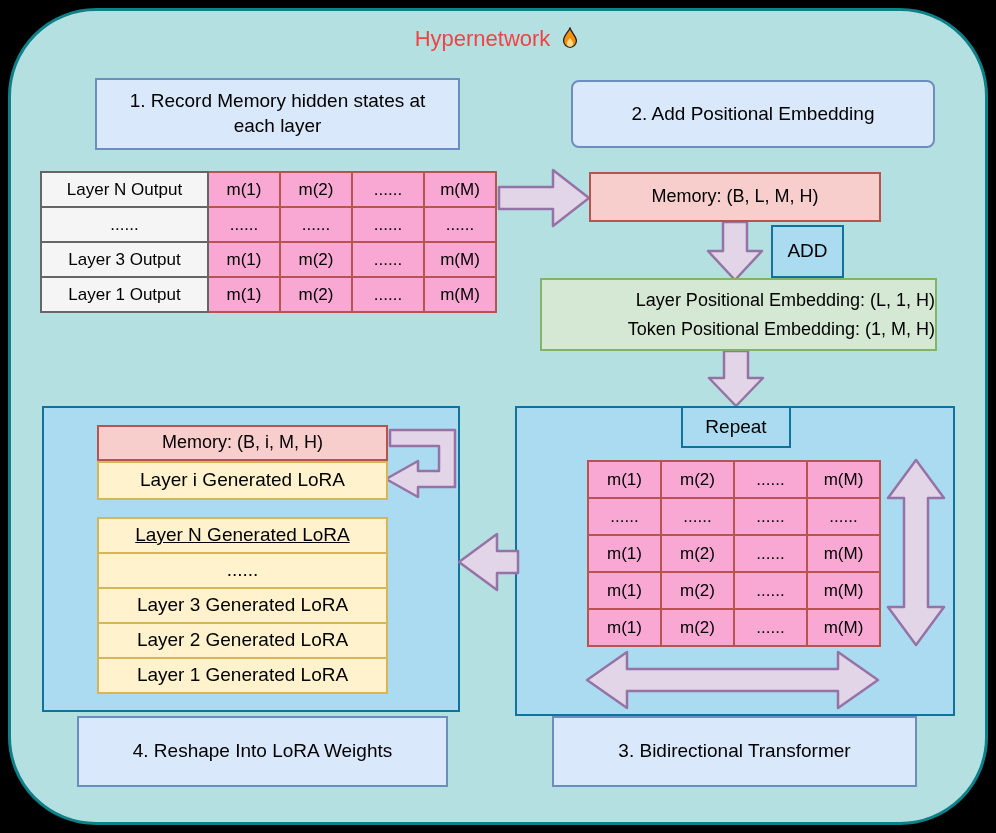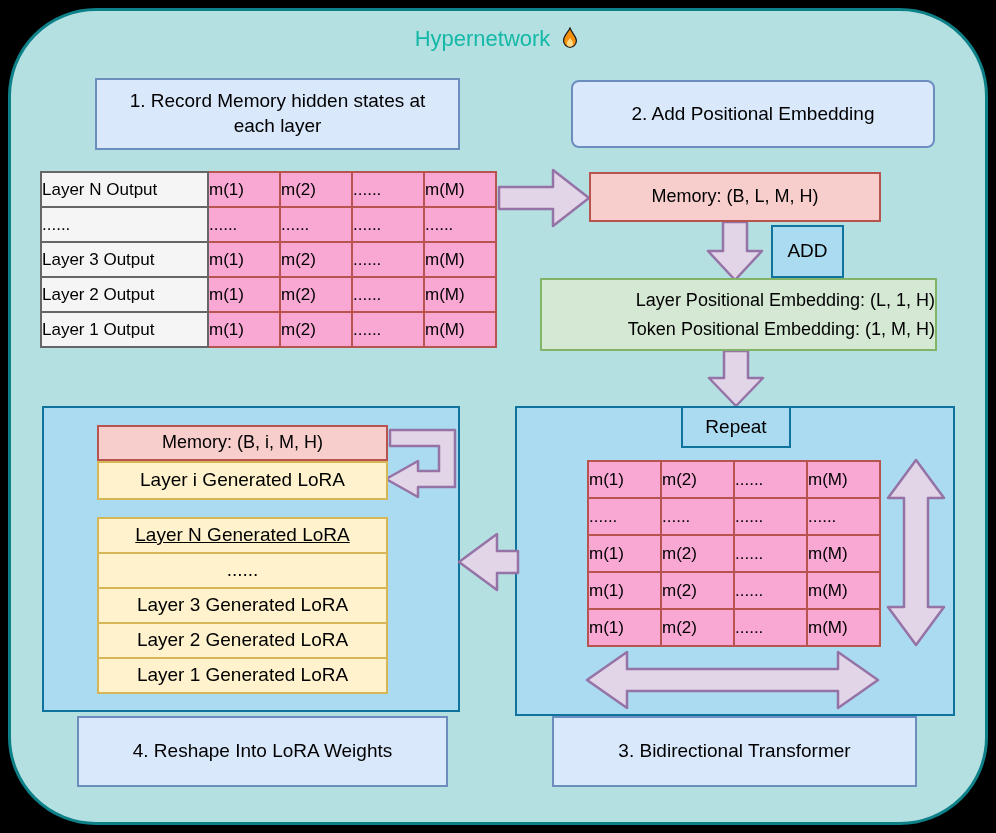--- a/index.html
+++ b/index.html
@@ -8,33 +8,33 @@
   .canvas { position:relative; width:996px; height:833px; background:#000; overflow:hidden; }
   .abs { position:absolute; }
   .main-container {
     left:8px; top:8px; width:980px; height:817px;
     background:#b5e0e2; border:3px solid #0e8088; border-radius:88px;
   }
   .title-row {
     left:0; top:26px; width:996px; display:flex; align-items:center;
     justify-content:center; gap:9px;
   }
-  .title-text { color:#14b8a6; font-size:22px; }
+  .title-text { color:#ef4444; font-size:22px; }
   .flame svg { display:block; }
   .cbox {
     display:flex; align-items:center; justify-content:center;
     text-align:center; line-height:1.3;
   }
   .label-box { background:#dae8fc; border:2px solid #6c8ebf; font-size:19px; }
   .pinkbox  { background:#f8cecc; border:2px solid #b85450; font-size:18px; }
   .greenbox { background:#d5e8d4; border:2px solid #82b366; font-size:18px; line-height:1.6; flex-direction:column;align-items:flex-end; }
   .bluebox  { background:#abdbf0; border:2px solid #10739e; }
   .yellowbox{ background:#fff2cc; border:2px solid #d6b656; font-size:19px; }
   table { border-collapse:collapse; table-layout:fixed; }
-  td { border:2px solid; font-size:17px; overflow:hidden; white-space:nowrap; }
+  td { border:2px solid; text-align:center; font-size:17px; overflow:hidden; white-space:nowrap; }
   td.h { background:#f5f5f5; border-color:#666666; }
   td.d { background:#f9a8d4; border-color:#b85450; }
   .mem-table tr  { height:35px; }
   .tf-table tr   { height:37px; }
   .stack-item { width:291px; height:37px; margin-top:-2px; }
   .stack-item:first-child { margin-top:1px;text-decoration:underline; }
   svg.arrows { left:0; top:0; pointer-events:none; }
   .arrow { fill:#e1d5e7; stroke:#9673a6; stroke-width:2.5; stroke-linejoin:round; }
 </style>
 </head>
@@ -88,27 +88,20 @@
     </tr>
     <tr>
       <td class="h">......</td>
       <td class="d">......</td>
       <td class="d">......</td>
       <td class="d">......</td>
       <td class="d">......</td>
     </tr>
     <tr>
       <td class="h">Layer 3 Output</td>
-      <td class="d">m(1)</td>
-      <td class="d">m(2)</td>
-      <td class="d">......</td>
-      <td class="d">m(M)</td>
-    </tr>
-    <tr>
-      <td class="h">Layer 2 Output</td>
       <td class="d">m(1)</td>
       <td class="d">m(2)</td>
       <td class="d">......</td>
       <td class="d">m(M)</td>
     </tr>
     <tr>
       <td class="h">Layer 1 Output</td>
       <td class="d">m(1)</td>
       <td class="d">m(2)</td>
       <td class="d">......</td>

